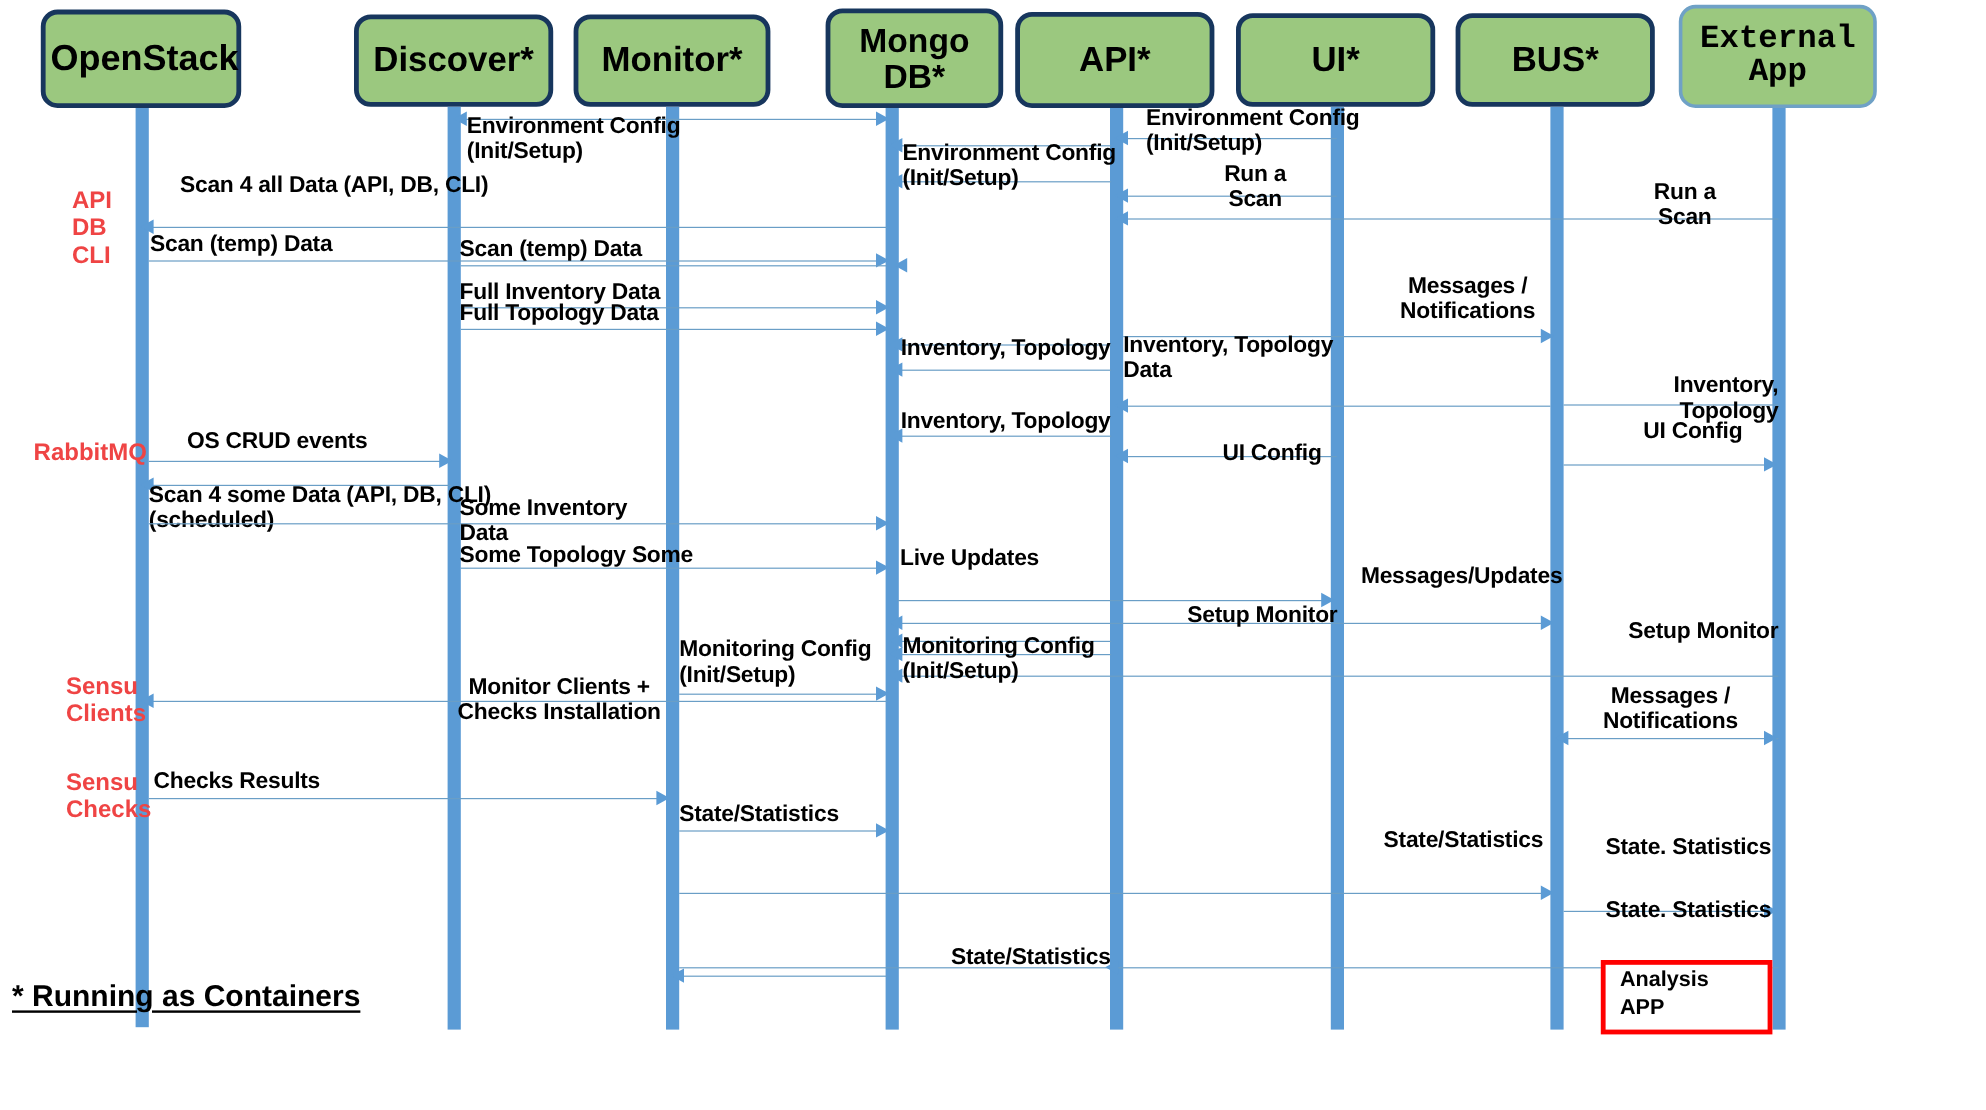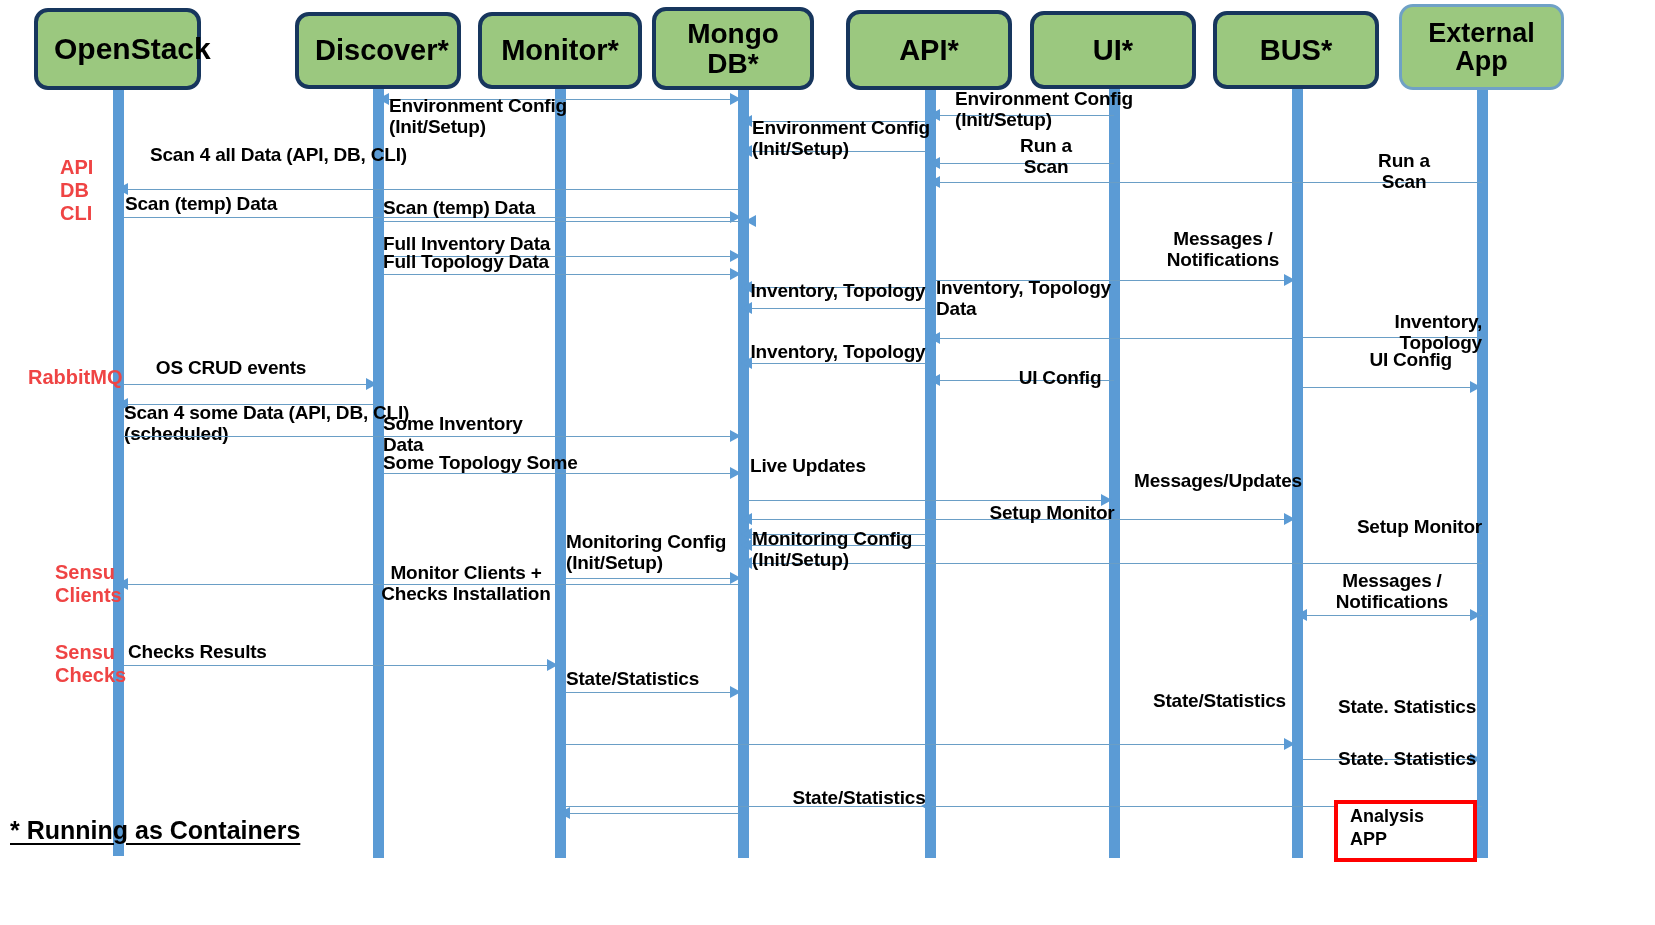--- a/index.html
+++ b/index.html
@@ -25,21 +25,21 @@
     background: #9BC87F;
     border: 4px solid #17365D;
     border-radius: 14px;
     display: flex;
     align-items: center;
     justify-content: center;
     text-align: center;
     color: #000000;
     font-weight: bold;
     line-height: 1.05;
-    padding: 2px 16px;
+    padding: 2px 4px;
   }
   .actor-box.soft {
     border-color: #6FA1C6;
     border-width: 3px;
   }
   .actor-label {
     display: block;
     width: 100%;
   }
   
@@ -125,34 +125,34 @@
 
   <div class="actor-box" style="left:34px; top:8px; width:167px; height:82px; font-size:30px;">
     <span class="actor-label">OpenStack</span>
   </div>
   <div class="actor-box" style="left:295px; top:12px; width:166px; height:77px; font-size:29px;">
     <span class="actor-label">Discover*</span>
   </div>
   <div class="actor-box" style="left:478px; top:12px; width:164px; height:77px; font-size:29px;">
     <span class="actor-label">Monitor*</span>
   </div>
-  <div class="actor-box" style="left:652px; top:7px; width:162px; height:83px; font-size:28px;">
+  <div class="actor-box" style="left:688px; top:7px; width:148px; height:83px; font-size:28px;">
     <span class="actor-label">Mongo
 DB*</span>
   </div>
   <div class="actor-box" style="left:846px; top:10px; width:166px; height:80px; font-size:29px;">
     <span class="actor-label">API*</span>
   </div>
   <div class="actor-box" style="left:1030px; top:11px; width:166px; height:78px; font-size:29px;">
     <span class="actor-label">UI*</span>
   </div>
   <div class="actor-box" style="left:1213px; top:11px; width:166px; height:78px; font-size:29px;">
     <span class="actor-label">BUS*</span>
   </div>
-  <div class="actor-box soft" style="left:1399px; top:4px; width:165px; height:86px; font-size:27px;">
+  <div class="actor-box soft" style="left:1399px; top:4px; width:165px; height:86px; font-size:27px;font-family:Liberation Mono, monospace;">
     <span class="actor-label">External
 App</span>
   </div>
 
   <div class="lifeline" style="left:113px;  top:90px; height:766px;"></div>
   <div class="lifeline" style="left:373px;  top:89px; height:769px;"></div>
   <div class="lifeline" style="left:555px;  top:89px; height:769px;"></div>
   <div class="lifeline" style="left:738px;  top:90px; height:768px;"></div>
   <div class="lifeline" style="left:925px;  top:90px; height:768px;"></div>
   <div class="lifeline" style="left:1109px; top:89px; height:769px;"></div>

